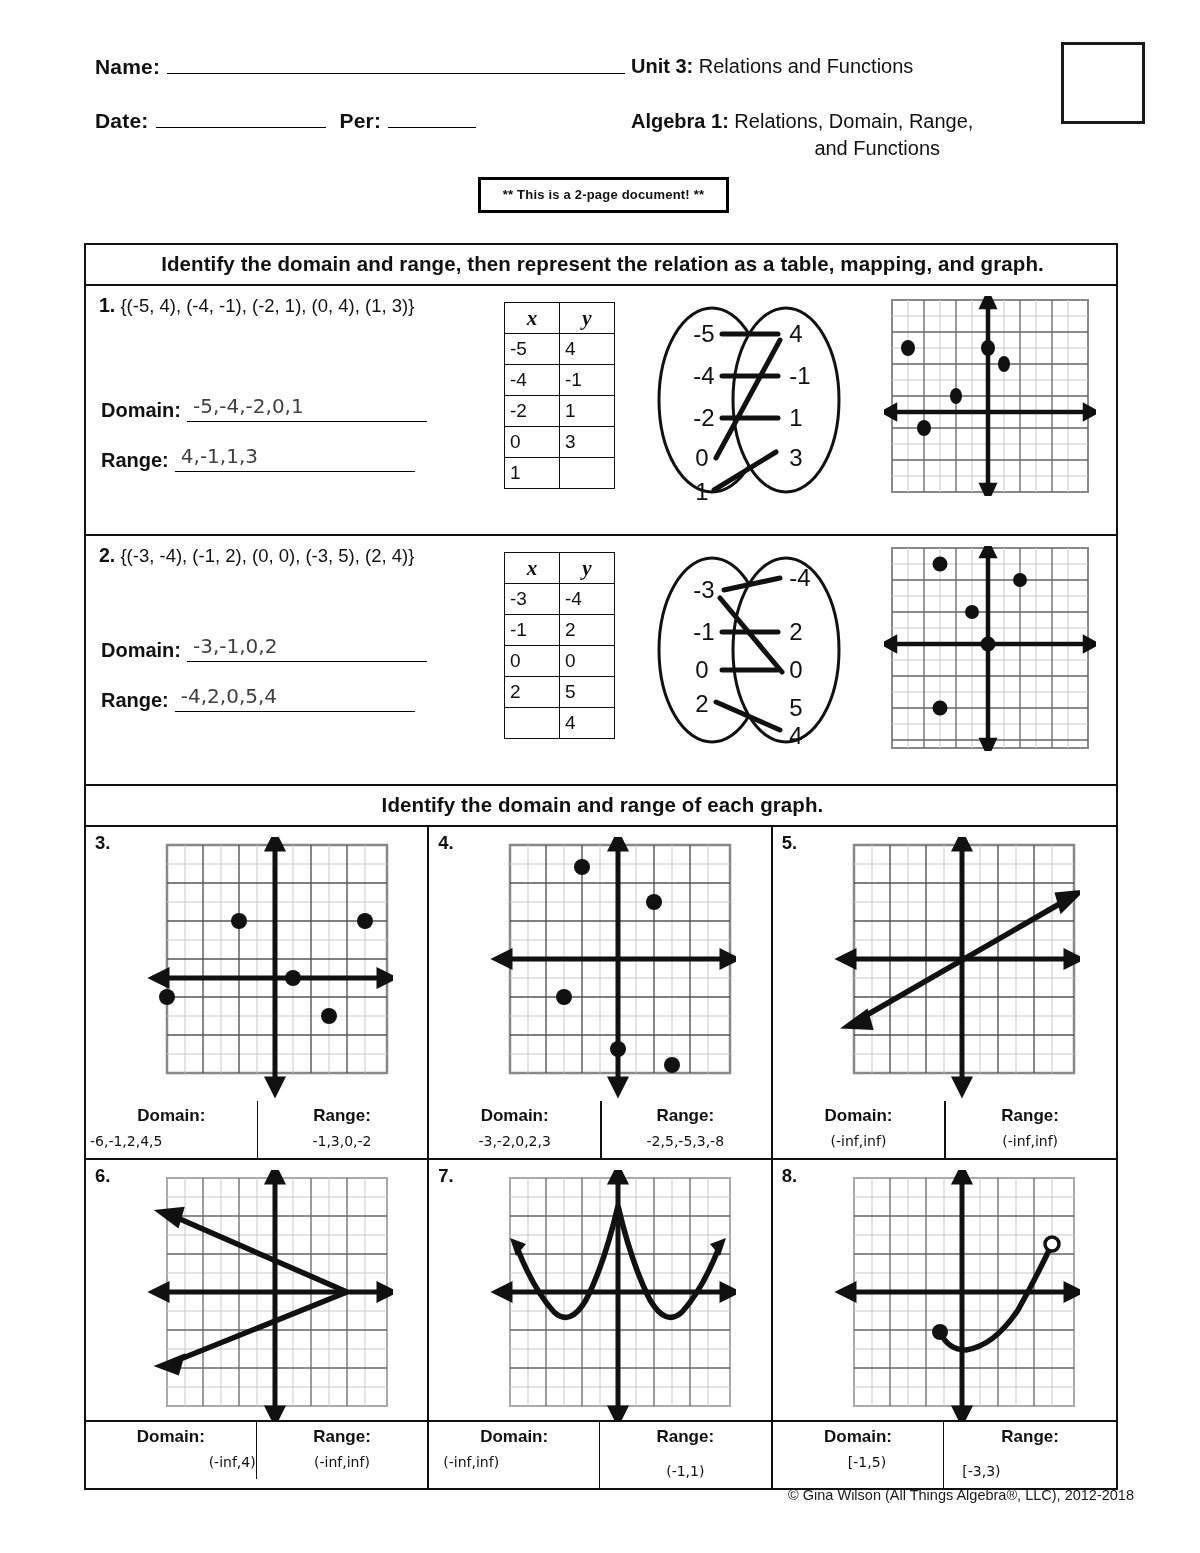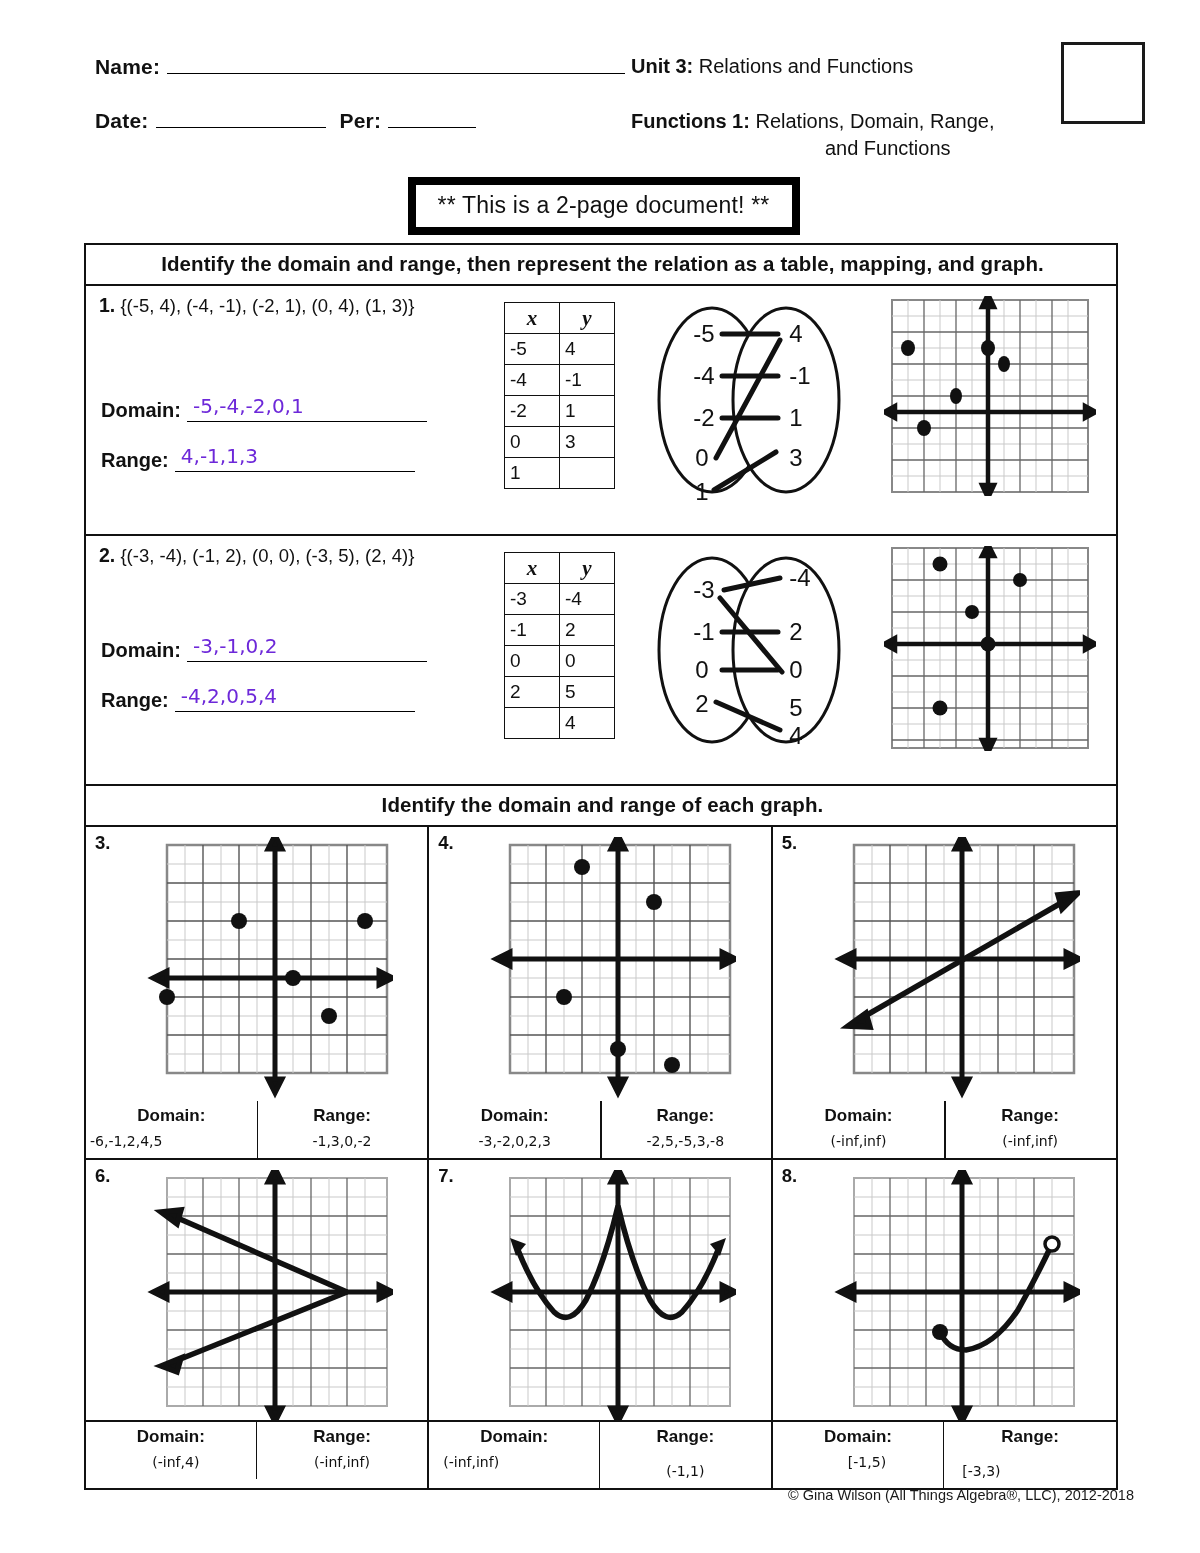--- a/index.html
+++ b/index.html
@@ -28,22 +28,22 @@
   .hdr-right .hw { font-size:20px; line-height:1.35; }
   .hdr-right .hw b { font-weight:bold; }
   .hw-second { display:block; margin-left:150px;text-align:center; }
   .corner-box {
     position:absolute; right:55px; top:42px;
     width:84px; height:82px; border:3px solid #1a1a1a; background:#fff;
   }
 
   .banner-wrap { display:flex; justify-content:center; margin-top:14px; }
   .banner {
-    border:8px solid #000000; padding:7px 22px 8px;
-    font-weight:normal; font-size:23px; letter-spacing:.2px;
+    border:3px solid #000000; padding:7px 22px 8px;
+    font-weight:bold; font-size:13px; letter-spacing:.2px;
   }
 
   
   .sheet {
     position:absolute; left:84px; top:243px;
     width:1034px; border:2.5px solid #111; background:#fff;
   }
   .band {
     border-bottom:2.5px solid #111;
     padding:7px 10px 8px 13px;
@@ -54,21 +54,21 @@
   .relrow { display:flex; border-bottom:2.5px solid #111; position:relative; min-height:250px; }
   .rel-left { width:418px; padding:8px 0 18px 13px; position:relative; }
   .qnum { font-size:18.5px; }
   .qnum b { font-weight:bold; font-size:19.5px; }
   .answers { position:absolute; left:15px; }
   .ansline { display:flex; align-items:flex-end; margin-bottom:24px; position:relative; }
   .ansline .lbl2 { font-weight:bold; font-size:20px; white-space:nowrap; }
   .ansline .fill { position:relative; width:240px; height:26px; margin-left:6px; border-bottom:1.6px solid #000; }
   .hand {
     position:absolute; left:6px; bottom:3px;
-    font-size:20px; font-family:"DejaVu Sans", sans-serif; color:#6d28d9; white-space:nowrap;
+    font-size:20px; font-family:"DejaVu Sans", sans-serif; color:#404040; white-space:nowrap;
   }
 
   
   .xy-table { border-collapse:collapse; }
   .xy-table td, .xy-table th {
     border:1.6px solid #111; width:55px; height:31px;
     font-size:19px; text-align:left; padding:0 0 0 5px; vertical-align:middle;
   }
   .xy-table th { text-align:center; font-style:italic; font-family:"Liberation Serif", serif; font-size:21px; font-weight:bold; padding:0; }
 
@@ -118,21 +118,21 @@
         <span class="rule short"></span>
         <span class="lbl" style="margin-left:14px">Per:</span>
         <span class="rule per"></span>
       </div>
     </div>
     <div class="hdr-right">
       <div class="unit">
         <b>Unit 3:</b><span> Relations and Functions</span>
       </div>
       <div class="hw">
-        <b>Functions 1:</b><span> Relations, Domain, Range,</span>
+        <b>Algebra 1:</b><span> Relations, Domain, Range,</span>
         <span class="hw-second">and Functions</span>
       </div>
     </div>
   </div>
   <div class="banner-wrap">
     <div class="banner">** This is a 2-page document! **</div>
   </div>
 </div>
 
 <div class="sheet">
@@ -720,21 +720,21 @@
         </svg>
       </div>
     </div>
   </div>
 
   <div class="g3" style="border-bottom:none; border-top:2.5px solid #111;">
     <div class="gcell" style="padding:0">
       <div class="dr-row" style="border-top:none">
         <div class="dr-half">
           <div class="dr-lab">Domain:</div>
-          <div class="dr-val" style="text-align:center;padding-left:10px">(-inf,4)</div>
+          <div class="dr-val" style="text-align:right;padding-left:10px">(-inf,4)</div>
         </div>
         <div class="dr-half">
           <div class="dr-lab">Range:</div>
           <div class="dr-val">(-inf,inf)</div>
         </div>
       </div>
     </div>
     <div class="gcell" style="padding:0">
       <div class="dr-row" style="border-top:none">
         <div class="dr-half">

